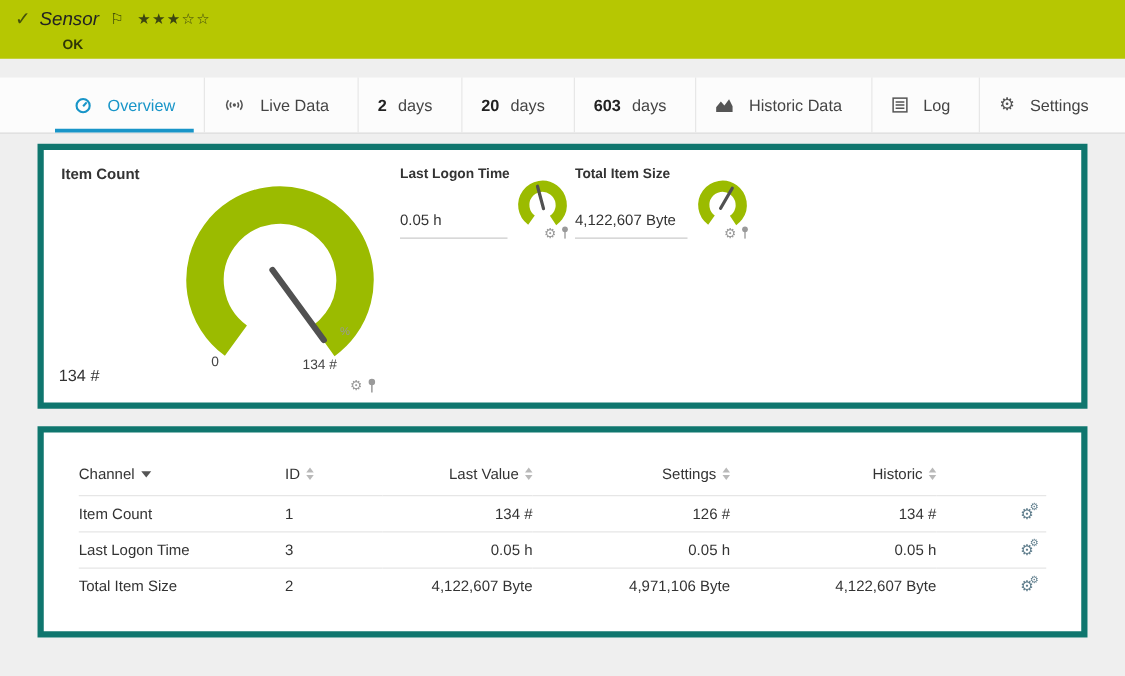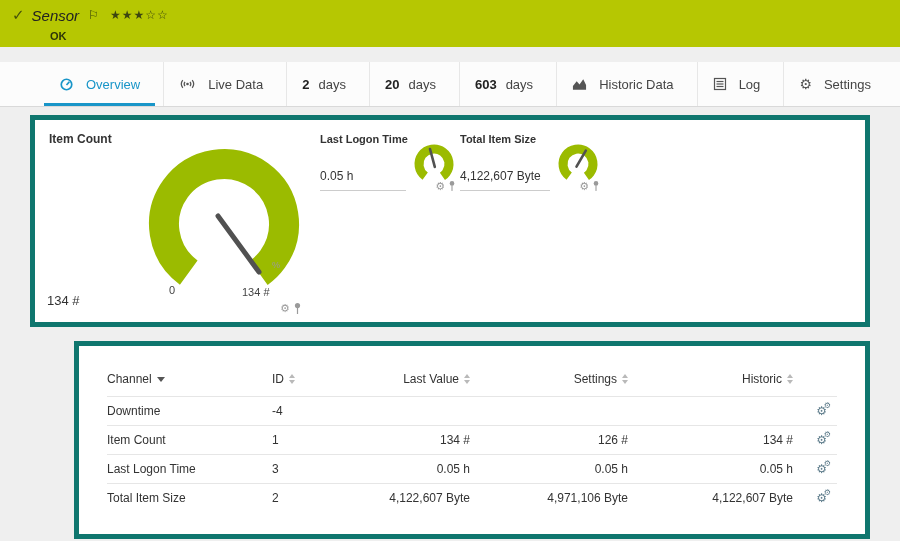--- a/index.html
+++ b/index.html
@@ -51,21 +51,21 @@
   .sg { position:absolute; top:13px; height:72px; }
   .sg1 { left:285px; width:138px; }
   .sg2 { left:425px; width:142px; }
   .sg-title { font-size:11px; font-weight:bold; color:#333; }
   .sg-gauge { position:absolute; right:0; top:7px; width:48px; height:48px; }
   .sg-value { position:absolute; left:0; top:36px; right:52px; font-size:12px; color:#333;
               border-bottom:1px solid #ccc; padding-bottom:7px; white-space:nowrap; }
   .sg-icons { position:absolute; right:2px; top:47px; display:flex; align-items:center; gap:3px; }
 
   
-  .table-card { padding:20px 28px 22px 28px;margin-left:44px; }
+  .table-card { padding:20px 28px 22px 28px; }
   table { width:100%; border-collapse:collapse; table-layout:fixed; font-size:12px; }
   col.c-channel { width:165px; } col.c-id { width:78px; } col.c-last { width:120px; }
   col.c-min { width:158px; } col.c-max { width:165px; } col.c-set { width:auto; }
   th { font-weight:normal; color:#333; text-align:left; padding:6px 0 10px 0; }
   th .hwrap { display:inline-flex; align-items:center; gap:5px; cursor:pointer; }
   th.num, td.num { text-align:right; }
   td { padding:7px 0; border-top:1px solid #e6e6e6; color:#333; }
   td.set, th.set { text-align:right; padding-right:10px; }
   .sortA { display:inline-block; width:0; height:0; border-left:4px solid transparent;
            border-right:4px solid transparent; border-top:5px solid #555; }
@@ -262,28 +262,20 @@
                 <span>Historic</span>
                 <span class="sort2">
                   <i class="su"></i>
                   <i class="sd"></i>
                 </span>
               </span></th>
           <th class="set"></th>
         </tr>
       </thead>
       <tbody>
-        <tr>
-          <td>Downtime</td>
-          <td>-4</td>
-          <td class="num"></td>
-          <td class="num"></td>
-          <td class="num"></td>
-          <td class="set"><span class="row-gear uicon"><span>⚙</span><span class="g2 uicon">⚙</span></span></td>
-        </tr>
         <tr>
           <td>Item Count</td>
           <td>1</td>
           <td class="num">134 #</td>
           <td class="num">126 #</td>
           <td class="num">134 #</td>
           <td class="set"><span class="row-gear uicon"><span>⚙</span><span class="g2 uicon">⚙</span></span></td>
         </tr>
         <tr>
           <td>Last Logon Time</td>

